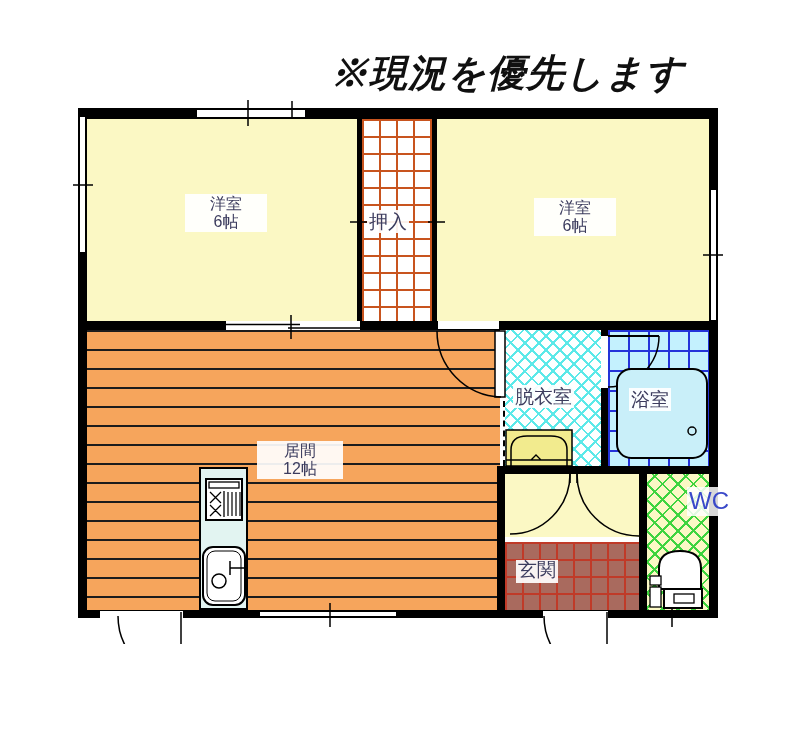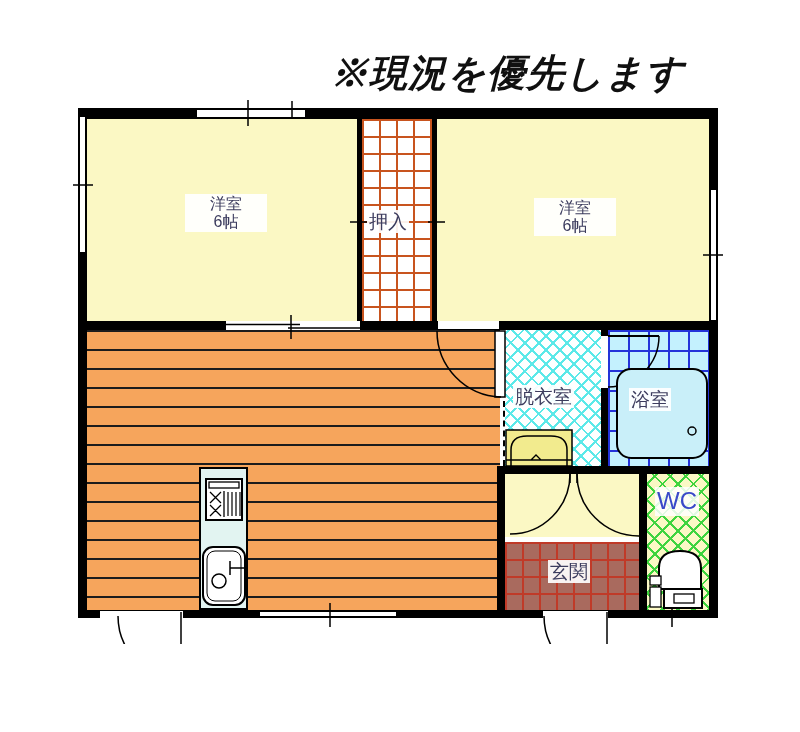--- a/index.html
+++ b/index.html
@@ -64,21 +64,21 @@
 
   .kitchen-unit{background:var(--kitchen-fill);border:2px solid #000;}
 
   .lbl{
     position:absolute;color:var(--label-ink);text-align:center;
     background:rgba(255,255,255,0.92);line-height:1.12;padding:1px 2px;
     white-space:nowrap;
   }
   .lbl-big{font-size:16px;}
   .lbl-mid{font-size:19px;}
-  .lbl-wc{font-size:24px;color:var(--wc-ink);background:rgba(255,255,255,0.85);}
+  .lbl-wc{font-size:24px;color:var(--wc-ink);background:rgba(255,255,255,0.85);margin-left:32px;}
 
   svg.overlay{position:absolute;left:0;top:0;pointer-events:none;}
 </style>
 </head>
 <body>
 
 <div class="stage">
 
   <div class="title">※現況を優先します</div>
 
@@ -181,22 +181,26 @@
     <div>6帖</div>
   </div>
 
   <div class="lbl lbl-big" style="left:534px;top:198px;width:78px;">
     <div>洋室</div>
     <div>6帖</div>
   </div>
 
   <div class="lbl lbl-mid" style="left:367px;top:210px;">押入</div>
 
+  <div class="lbl lbl-big" style="left:257px;top:441px;width:82px;">
+    <div>居間</div>
+    <div>12帖</div>
+  </div>
 
   <div class="lbl lbl-mid" style="left:513px;top:385px;">脱衣室</div>
 
   <div class="lbl lbl-mid" style="left:629px;top:388px;">浴室</div>
 
   <div class="lbl lbl-wc" style="left:655px;top:487px;">WC</div>
 
-  <div class="lbl lbl-mid" style="left:548px;top:560px;">玄関</div>
+  <div class="lbl lbl-mid" style="left:516px;top:560px;font-family:Liberation Mono, monospace;">玄関</div>
 
 </div>
 
 </body></html>

